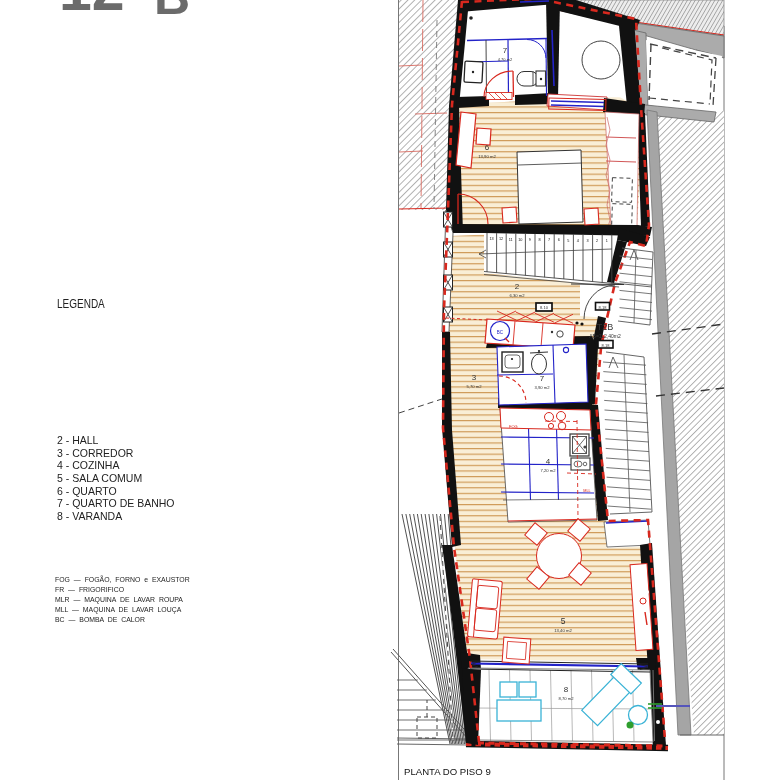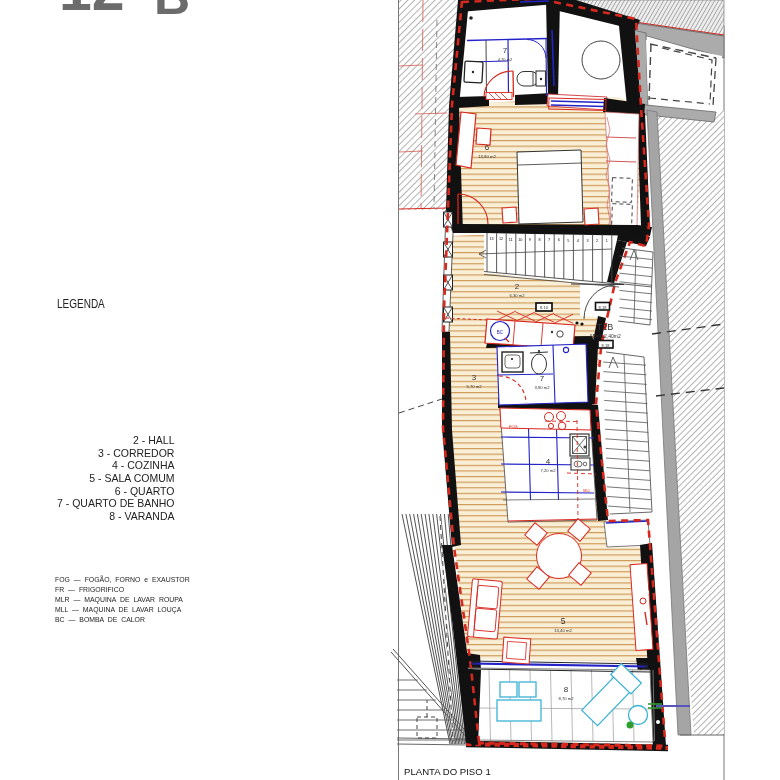--- a/index.html
+++ b/index.html
@@ -8,29 +8,29 @@
 </style>
 </head>
 <body>
 <div id="page">
 
 <div class="abs" style="left:59px;top:-44px;font-size:59px;font-weight:bold;color:#6b6b6b;">12</div>
 <div class="abs" style="left:154px;top:-32px;font-size:50px;font-weight:bold;color:#6b6b6b;">B</div>
 
 <div class="abs" style="left:57px;top:297px;font-size:12.5px;color:#222;transform:scaleX(0.8);transform-origin:0 0;">LEGENDA</div>
 
-<div class="abs" style="left:57px;top:434px;font-size:10.5px;line-height:12.65px;color:#222;text-align:right;">
+<div class="abs" style="left:57px;top:434px;font-size:10.5px;line-height:12.65px;color:#222;">
 2 - HALL<br>3 - CORREDOR<br>4 - COZINHA<br>5 - SALA COMUM<br>6 - QUARTO<br>7 - QUARTO DE BANHO<br>8 - VARANDA
 </div>
 
 <div class="abs" style="left:55px;top:575px;font-size:6.9px;line-height:10px;color:#222;word-spacing:2px;">
 FOG — FOGÃO, FORNO e EXAUSTOR<br>FR — FRIGORIFICO<br>MLR — MAQUINA DE LAVAR ROUPA<br>MLL — MAQUINA DE LAVAR LOUÇA<br>BC — BOMBA DE CALOR
 </div>
 
-<div class="abs" style="left:404px;top:766px;font-size:9.6px;color:#111;">PLANTA DO PISO 1</div>
+<div class="abs" style="left:404px;top:766px;font-size:9.6px;color:#111;">PLANTA DO PISO 9</div>
 <svg class="abs" style="left:0;top:0" width="780" height="780" viewBox="0 0 780 780">
 <defs>
 <pattern id="wood" width="8" height="5.6" patternUnits="userSpaceOnUse">
   <rect width="8" height="5.6" fill="#f9eed6"></rect>
   <line x1="0" y1="0.6" x2="8" y2="0.6" stroke="#cf9a57" stroke-width="1.15"></line>
 </pattern>
 <pattern id="hatchD" width="3.4" height="3.4" patternUnits="userSpaceOnUse" patternTransform="rotate(30)">
   <rect width="3.4" height="3.4" fill="#ededed"></rect>
   <line x1="0" y1="0" x2="0" y2="3.4" stroke="#6f6f6f" stroke-width="1"></line>
 </pattern>

